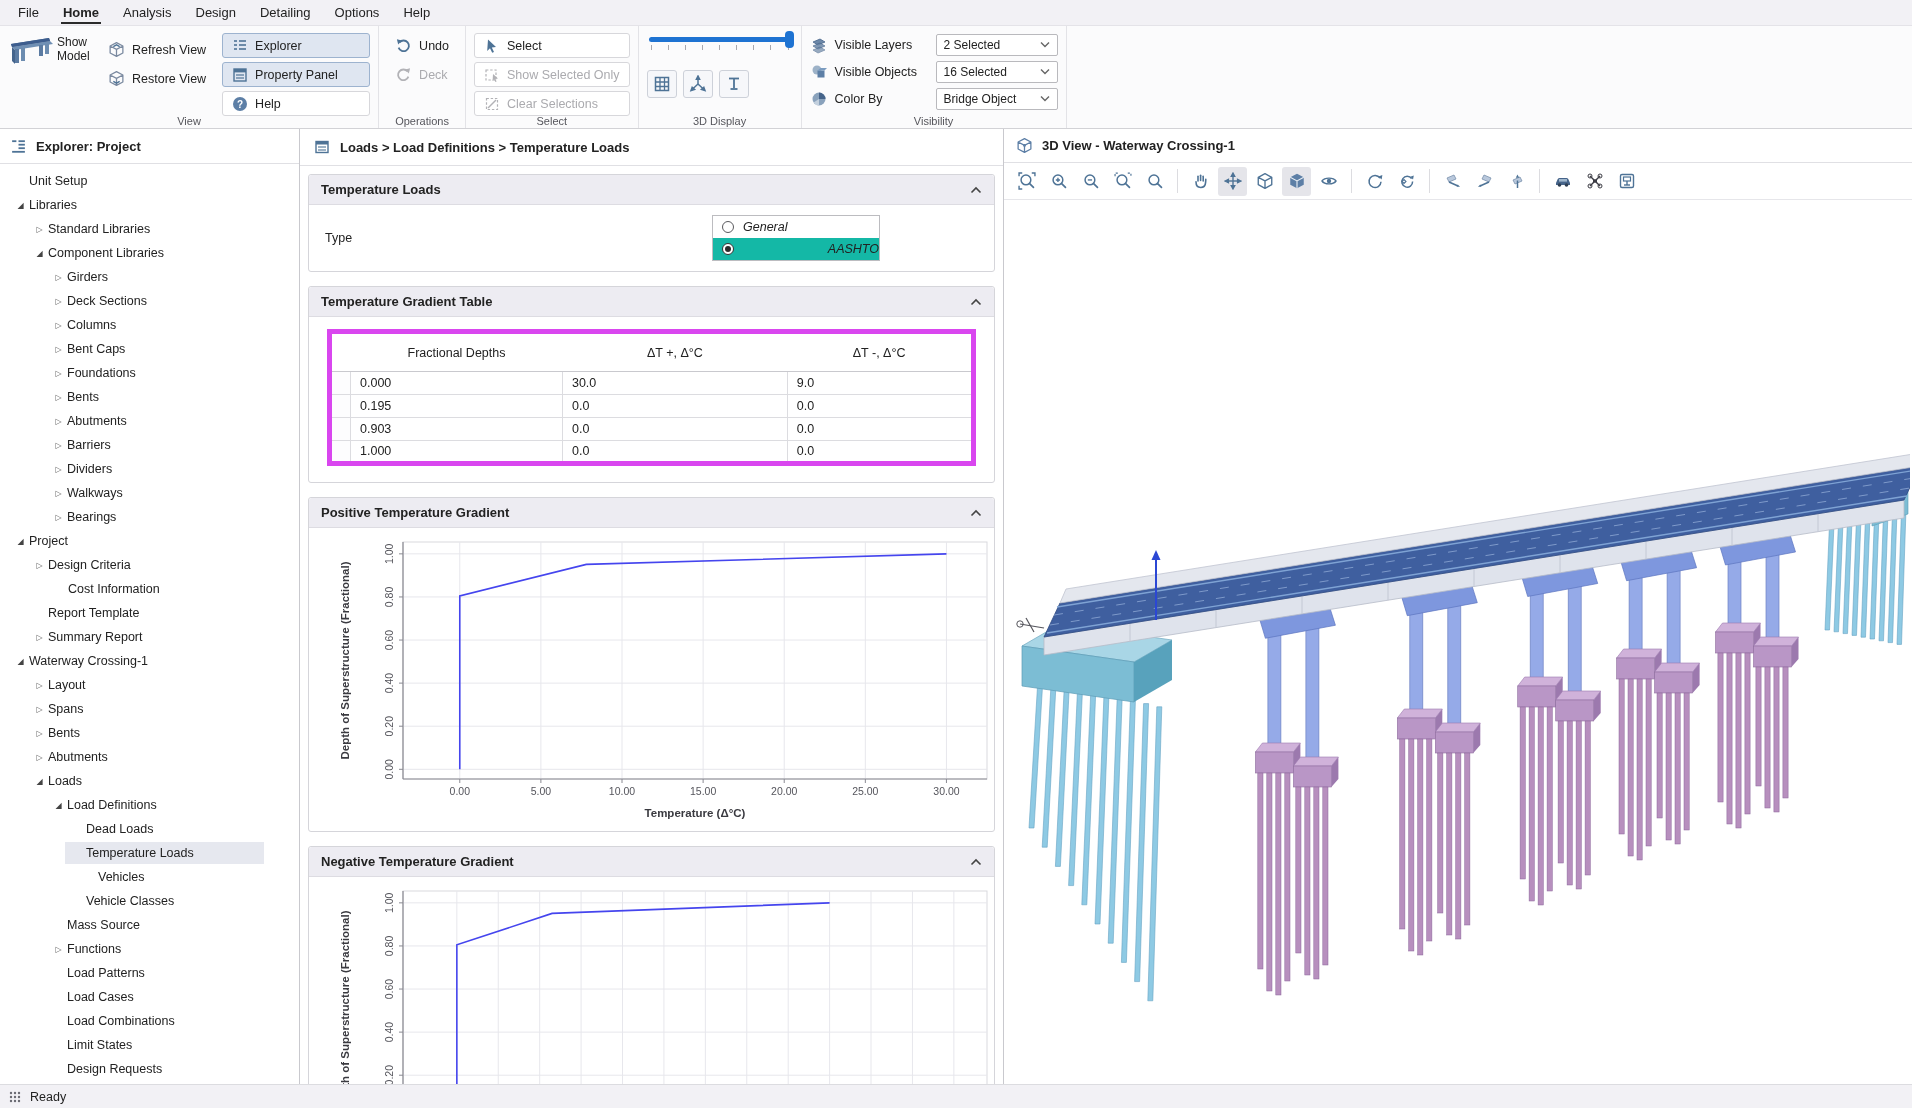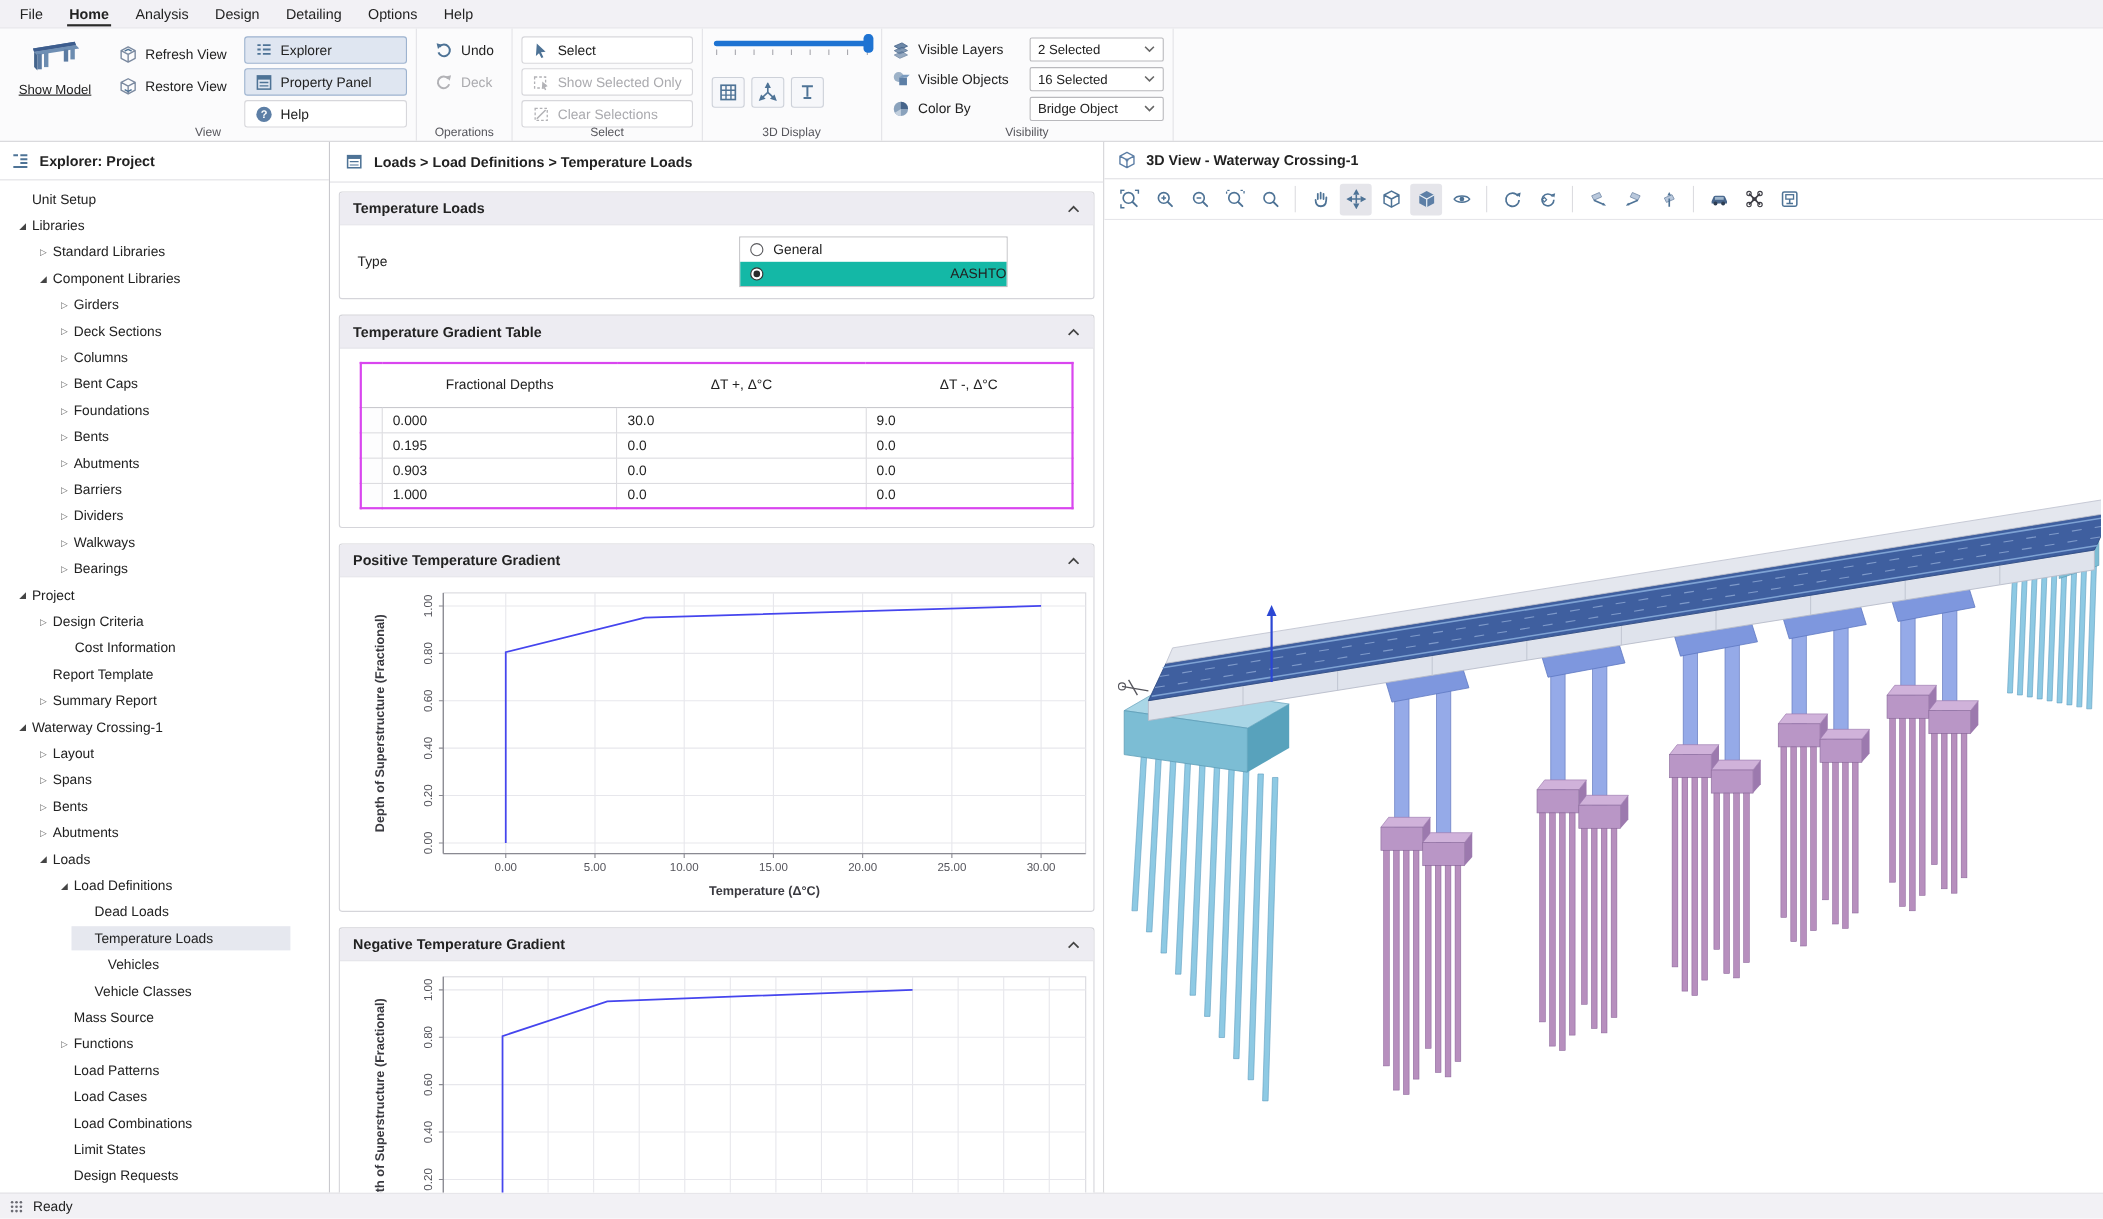--- a/index.html
+++ b/index.html
@@ -15,22 +15,22 @@
   .menu-item.active::after { content:""; position:absolute; left:10px; right:10px; bottom:1px;
     height:2px; background:#2b2b2b; }
 
   
   .ribbon { height:103px; background:#fbfbfc; border-bottom:1px solid #d2d2d6;
     display:flex; align-items:stretch; }
   .rgroup { position:relative; padding:5px 8px 16px; border-right:1px solid #e3e3e7;
     display:flex; gap:8px; align-items:flex-start; }
   .rgroup-label { position:absolute; bottom:1px; left:0; right:0; text-align:center;
     font-size:11px; color:#56565c; }
-  .bigbtn { width:84px; display:flex; flex-direction:column; align-items:center; gap:3px;
-    padding-top:4px; cursor:pointer;text-decoration:underline; }
+  .bigbtn { width:84px; display:flex; align-items:flex-start; gap:3px;
+    padding-top:4px; cursor:pointer; }
   .bigbtn .lbl { font-size:12px; color:#222; }
   .vstack { display:flex; flex-direction:column; gap:4px; }
   .flatbtn { display:flex; align-items:center; gap:7px; height:25px; padding:0 8px;
     font-size:12.5px; cursor:pointer; border-radius:3px; }
   .boxbtn { display:flex; align-items:center; gap:7px; height:25px; padding:0 9px;
     font-size:12.5px; border:1px solid #d7d7db; background:#fff; border-radius:3px;
     cursor:pointer; min-width:148px; }
   .boxbtn.hl { background:#dfe6f1; border-color:#9db3cf; }
   .boxbtn.disabled, .flatbtn.disabled { color:#ababaf; cursor:default; }
   .sel-col .boxbtn { min-width:150px; }
@@ -71,32 +71,32 @@
     border-bottom:1px solid #e0e0e4; font-size:13px; font-weight:600; }
   .main-scroll { height:918px; overflow:hidden; padding:8px 8px 0; }
   .panel { border:1px solid #d5d5da; border-radius:3px; margin-bottom:14px; background:#fff; }
   .panel-header { height:30px; background:#edecf2; border-bottom:1px solid #dddce2;
     display:flex; align-items:center; padding:0 12px; border-radius:3px 3px 0 0; cursor:pointer; }
   .panel-title { font-size:13px; font-weight:bold; }
   .panel-header .chev { margin-left:auto; }
 
   .p1-body { height:66px; display:flex; align-items:center; }
   .type-label { margin-left:16px; font-size:12.5px; }
-  .radio-box { margin-left:auto; margin-right:78px; width:244px; border:1px solid #bcbcc0; }
+  .radio-box { margin-left:auto; margin-right:114px; width:168px; border:1px solid #bcbcc0;font-style:italic; }
   .radio-row { height:22px; display:flex; align-items:center; gap:9px; padding-left:9px;
     font-size:12.5px; cursor:pointer; background:#fff; }
   .radio-row.sel { background:#14b8a6;justify-content:space-between; }
   .rdot { width:12px; height:12px; border:1px solid #5a5a5e; border-radius:50%; flex:none;
     position:relative; background:#fff; }
   .radio-row.sel .rdot { border-color:#333; }
   .radio-row.sel .rdot::after { content:""; position:absolute; inset:2px; border-radius:50%;
     background:#2b2b2b; }
 
   .tbl-wrap { padding:12px 18px 16px; }
-  table.grid { width:100%; border-collapse:collapse; border:2px solid #d946ef; }
+  table.grid { width:100%; border-collapse:collapse; border:5px solid #d946ef; }
   table.grid th { height:40px; font-size:12.5px; font-weight:normal; text-align:center;
     border-bottom:1px solid #c9c9ce; }
   table.grid td { height:23px; border:1px solid #dcdce0; font-size:12.5px; padding:2px 9px; }
   td.rowsel { width:24px; padding:0; background:#fdfdfe; }
 
   .chart-wrap { padding:2px 6px 6px; }
 
   .view3d { flex:1; display:flex; flex-direction:column; background:#fff; }
   .v3d-titlebar { height:34px; display:flex; align-items:center; gap:9px; padding:0 12px;
     border-bottom:1px solid #e0e0e4; font-size:13px; font-weight:600; }

